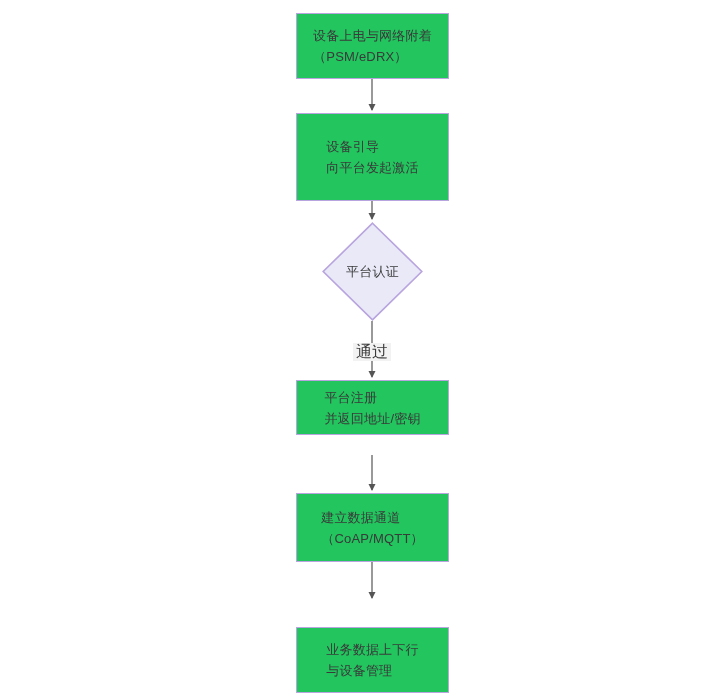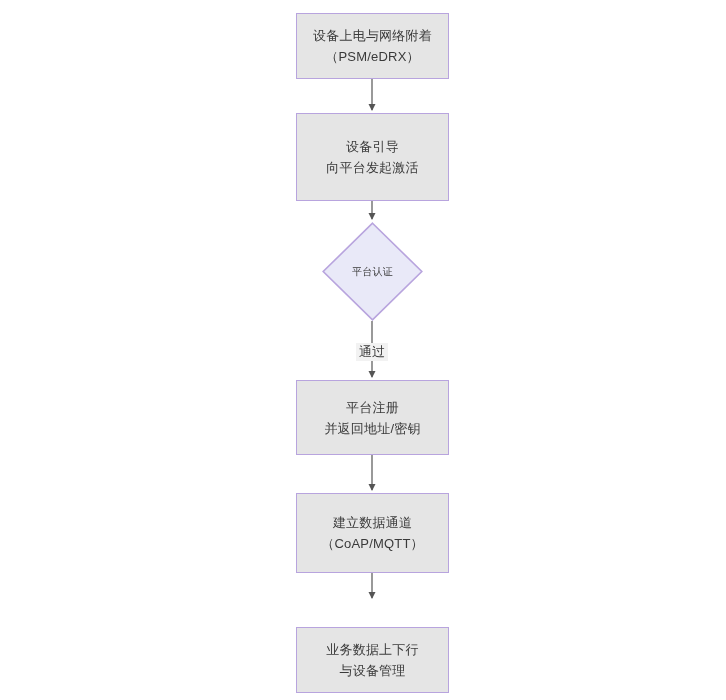--- a/index.html
+++ b/index.html
@@ -26,26 +26,26 @@
     position: absolute;
     left: 0;
     top: 0;
     width: 726px;
     height: 700px;
     pointer-events: none;
   }
   .node {
     position: absolute;
     box-sizing: border-box;
-    background: #e5e5e5;
+    background: #22c55e;
     border: 1.6px solid #b8a4de;
     display: flex;
     align-items: center;
     justify-content: center;
-    text-align: center;
+    text-align: left;
   }
   .node-label {
     font-size: 13px;
     line-height: 21px;
     color: #3a3a3a;
     white-space: pre-line;
     letter-spacing: 0.2px;
     padding: 0 6px;
   }
   .node-decision {
@@ -57,30 +57,30 @@
   }
   .diamond-shape {
     position: absolute;
     left: 0;
     top: 0;
     width: 100%;
     height: 100%;
   }
   .decision-label {
     position: relative;
-    font-size: 10px;
+    font-size: 13px;
     line-height: 21px;
     color: #3a3a3a;
     text-align: center;
     white-space: pre-line;
     letter-spacing: 0.2px;
   }
   .edge-label {
     position: absolute;
-    font-size: 13px;
+    font-size: 16px;
     line-height: 16px;
     color: #3a3a3a;
     background: #f2f2f2;
     padding: 1px 3px;
     transform: translate(-50%, -50%);
     white-space: nowrap;
   }
 </style>
 </head>
 <body>
@@ -112,26 +112,26 @@
 
   <div class="node-decision" style="left:322px; top:222px; width:101px; height:99px;">
     <svg class="diamond-shape" viewBox="0 0 101 99" preserveAspectRatio="none" xmlns="http://www.w3.org/2000/svg">
       <polygon points="50.5,1.2 99.8,49.5 50.5,97.8 1.2,49.5" fill="#e9e9f8" stroke="#b8a4de" stroke-width="1.6"></polygon>
     </svg>
     <span class="decision-label">平台认证</span>
   </div>
 
   <div class="edge-label" style="left:372px; top:352px;">通过</div>
 
-  <div class="node" style="left:296px; top:380px; width:153px; height:75px;">
+  <div class="node" style="left:296px; top:380px; width:153px; height:55px;">
     <span class="node-label">平台注册
 并返回地址/密钥</span>
   </div>
 
-  <div class="node" style="left:296px; top:493px; width:153px; height:80px;">
+  <div class="node" style="left:296px; top:493px; width:153px; height:69px;">
     <span class="node-label">建立数据通道
 （CoAP/MQTT）</span>
   </div>
 
   <div class="node" style="left:296px; top:627px; width:153px; height:66px;">
     <span class="node-label">业务数据上下行
 与设备管理</span>
   </div>
 
 </div>

